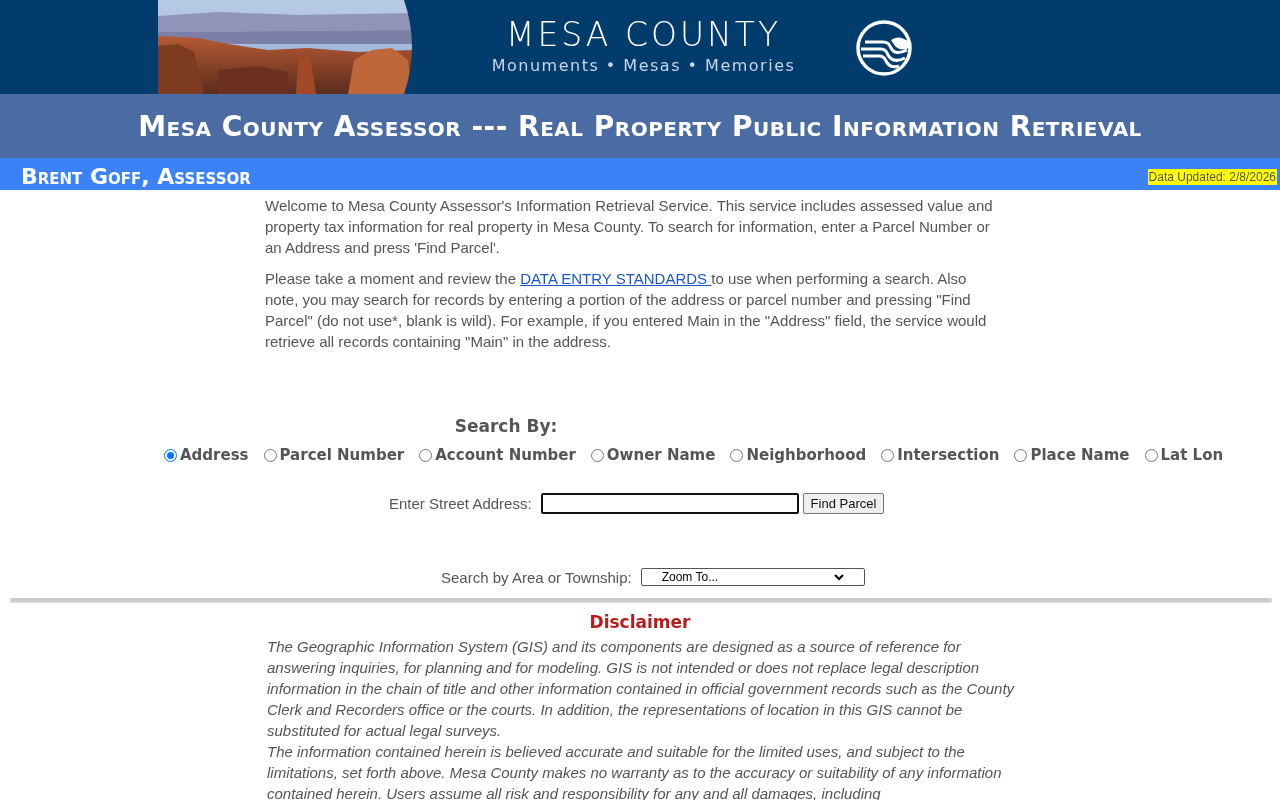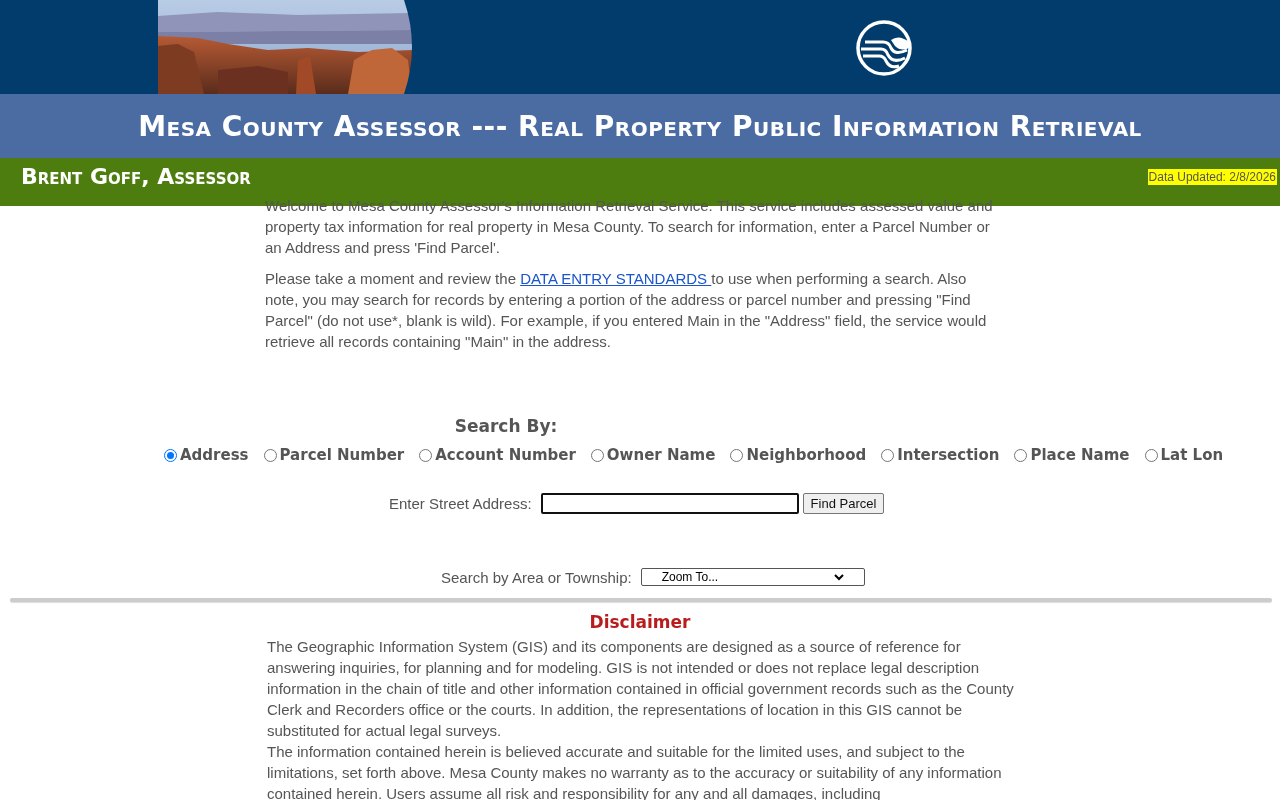--- a/index.html
+++ b/index.html
@@ -35,21 +35,21 @@
 
   .title-bar {
     height: 64px; background: #4a6ca2; color: #ffffff;
     display: flex; align-items: center; justify-content: center;
   }
   .title-bar h1 {
     margin: 0; font-family: "DejaVu Sans", sans-serif; font-weight: bold;
     font-size: 28px; font-variant: small-caps; letter-spacing: 0.5px;
   }
   .sub-bar {
-    height: 48px; background: #4d7c0f; color: #ffffff; position: relative;
+    height: 32px; background: #3b82f6; color: #ffffff; position: relative;
   }
   .sub-bar .assessor {
     position: absolute; left: 21px; top: 6px; font-family: "DejaVu Sans", sans-serif;
     font-weight: bold; font-size: 22px; font-variant: small-caps;
   }
   .sub-bar .updated {
     position: absolute; right: 3px; top: 11px; background: #ffff00; color: #555555;
     font-family: "Liberation Sans", sans-serif; font-size: 12px; padding: 1px 1px;
   }
 
@@ -112,21 +112,21 @@
   }
 
   .disclaimer-title {
     position: absolute; left: 0; top: 612px; width: 1280px; text-align: center;
     font-family: "DejaVu Sans", sans-serif; font-weight: bold; font-size: 17px; color: #b91c1c;
   }
   .disclaimer {
     position: absolute; left: 267px; top: 636px; width: 750px;
     font-family: "Liberation Sans", sans-serif; font-size: 15px; line-height: 21px; color: #555555;
   }
-  .disclaimer p { margin: 0; }
+  .disclaimer p { margin: 0; font-style: italic; }
 </style>
 </head>
 <body>
 
 <header class="banner">
   <div class="banner-photo">
     <svg width="254" height="94" viewBox="0 0 254 94">
       <defs>
         <linearGradient id="sky" x1="0" y1="0" x2="0" y2="1">
           <stop offset="0" stop-color="#b9cce6"></stop>
@@ -141,20 +141,24 @@
       <path d="M0 16 L60 12 L140 15 L254 13 L254 30 L0 32 Z" fill="#8f94b8"></path>
       <path d="M0 32 L254 30 L254 44 L0 44 Z" fill="#7c7fa6"></path>
       <path d="M0 36 L40 38 L70 44 L110 50 L150 48 L200 52 L254 50 L254 94 L0 94 Z" fill="url(#rock)"></path>
       <path d="M0 46 L20 44 L36 52 L46 94 L0 94 Z" fill="#7d3b22"></path>
       <path d="M140 60 L152 56 L158 94 L138 94 Z" fill="#a24a28"></path>
       <path d="M196 60 L214 50 L234 48 L250 60 L254 94 L190 94 Z" fill="#c0673a"></path>
       <path d="M60 70 L100 66 L130 72 L130 94 L60 94 Z" fill="#6b3020"></path>
       <path d="M246 0 Q 262 47 246 94 L 254 94 L 254 0 Z" fill="#023c6c"></path>
     </svg>
   </div>
+  <div class="banner-logo-text">
+    <div class="logo-name">MESA COUNTY</div>
+    <div class="logo-tag">Monuments • Mesas • Memories</div>
+  </div>
   <div class="banner-emblem">
     <svg width="62" height="56" viewBox="0 0 62 56">
       <circle cx="31" cy="28" r="26" fill="none" stroke="#ffffff" stroke-width="3.5"></circle>
       <path d="M12 22 L30 22 Q36 22 38 28 Q42 36 54 30" fill="none" stroke="#ffffff" stroke-width="3"></path>
       <path d="M8 29 L28 29 Q33 29 35 35 Q40 44 52 38" fill="none" stroke="#ffffff" stroke-width="3"></path>
       <path d="M10 36 L26 36 Q31 36 33 41 Q37 49 46 46" fill="none" stroke="#ffffff" stroke-width="3"></path>
       <path d="M38 20 Q46 14 56 22 L56 28 Q48 32 42 26 Z" fill="#ffffff"></path>
     </svg>
   </div>
 </header>

